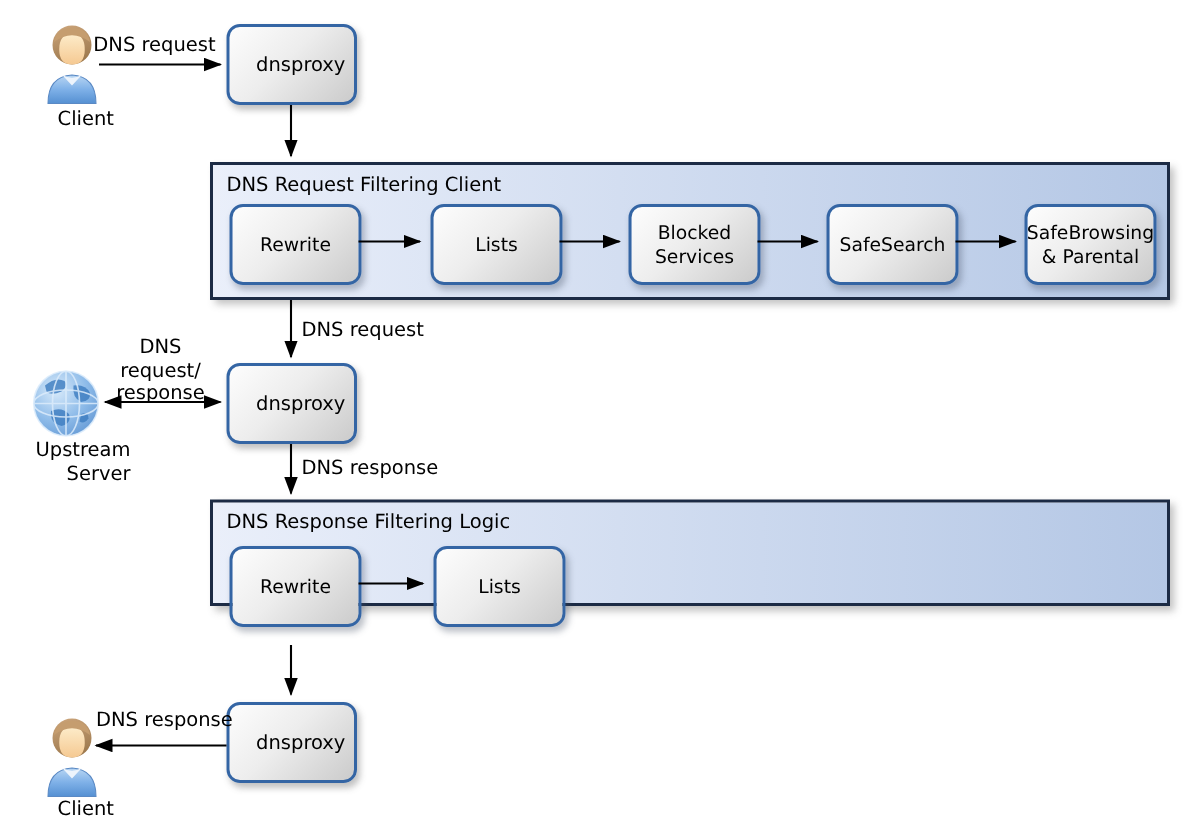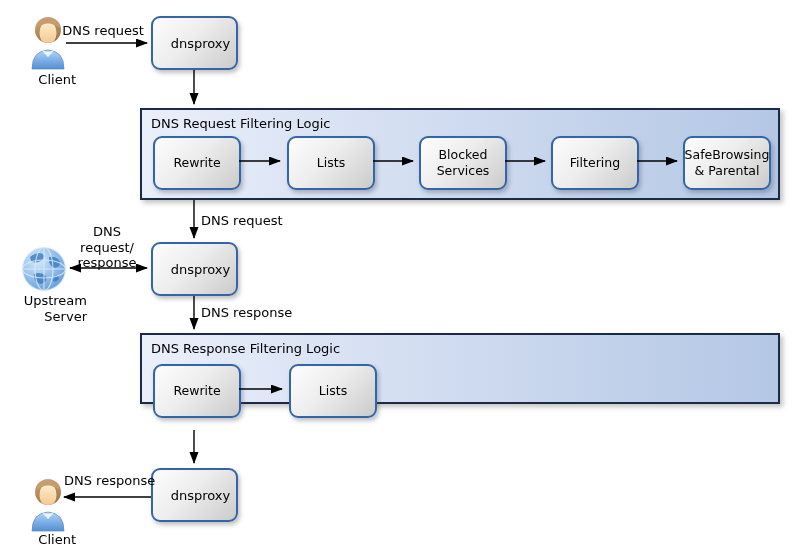--- a/index.html
+++ b/index.html
@@ -112,25 +112,25 @@
       <path d="M8 14 Q9.5 4.5 20 4.5 Q30.5 4.5 32 14 Q26 9.5 20 9.5 Q14 9.5 8 14 Z" fill="#c59d6f"></path>
     </svg>
   </div>
   <div class="actor-label" style="left:18px;top:532px;width:58px;">Client</div>
 
   <div class="node" style="left:151px;top:16px;">dnsproxy</div>
   <div class="node" style="left:151px;top:242px;">dnsproxy</div>
   <div class="node" style="left:151px;top:468px;">dnsproxy</div>
 
   <div class="container-box" style="left:140px;top:108px;width:640px;height:92px;">
-    <div class="ctitle">DNS Request Filtering Logic</div>
+    <div class="ctitle">DNS Request Filtering Client</div>
     <div class="step" style="left:11px;top:26px;">Rewrite</div>
     <div class="step" style="left:145px;top:26px;">Lists</div>
     <div class="step" style="left:277px;top:26px;">Blocked Services</div>
-    <div class="step" style="left:409px;top:26px;">Filtering</div>
+    <div class="step" style="left:409px;top:26px;">SafeSearch</div>
     <div class="step" style="left:541px;top:26px;">SafeBrowsing &amp; Parental</div>
   </div>
 
   <div class="container-box" style="left:140px;top:333px;width:640px;height:71px;">
     <div class="ctitle">DNS Response Filtering Logic</div>
     <div class="step" style="left:11px;top:29px;">Rewrite</div>
     <div class="step" style="left:147px;top:29px;">Lists</div>
   </div>
 
   <div class="edge-label" style="left:58px;top:23px;width:90px;text-align:center;">DNS request</div>

